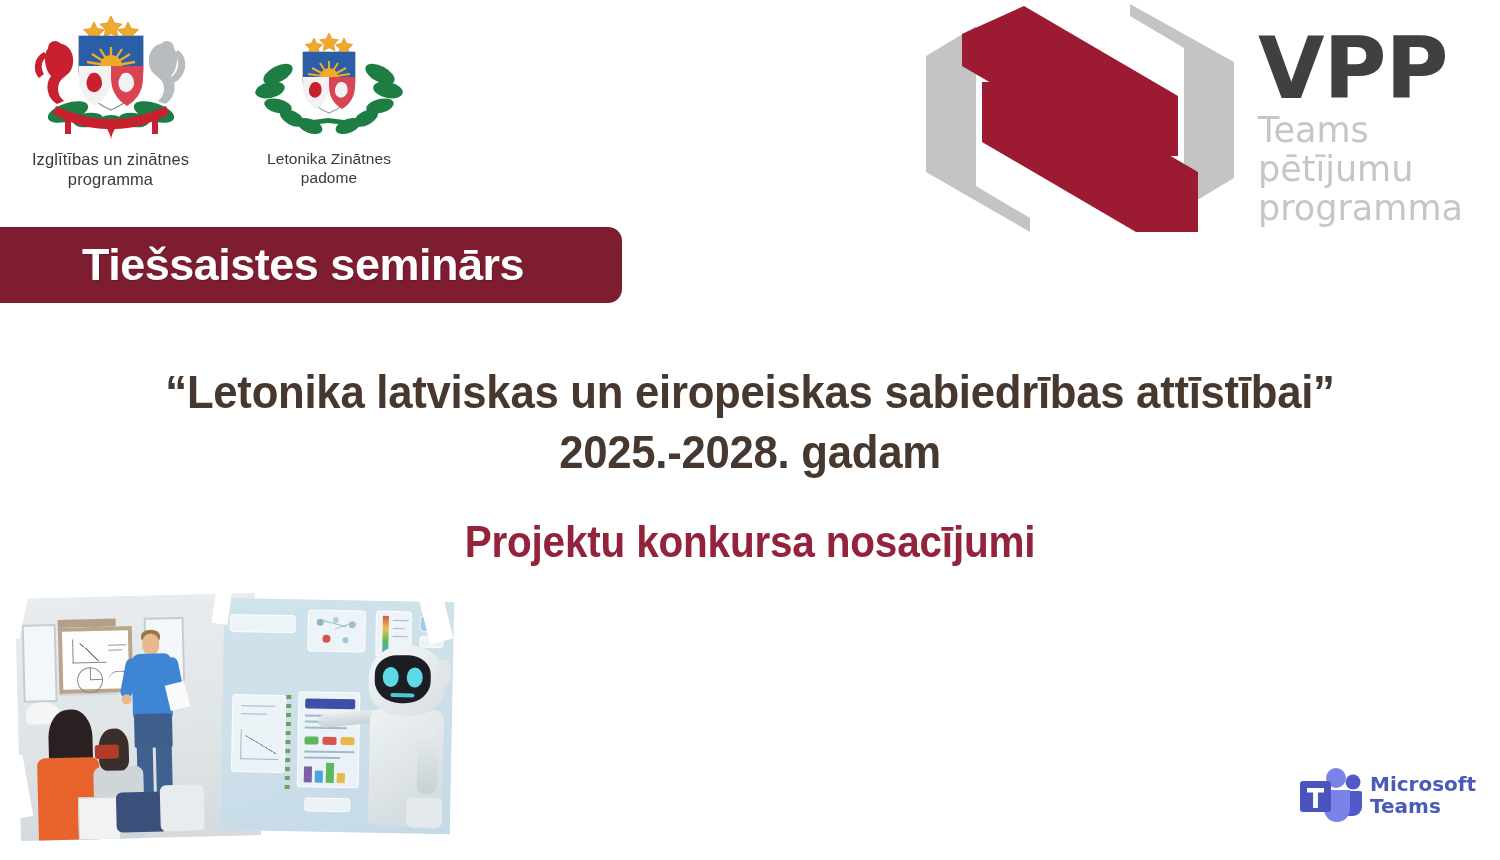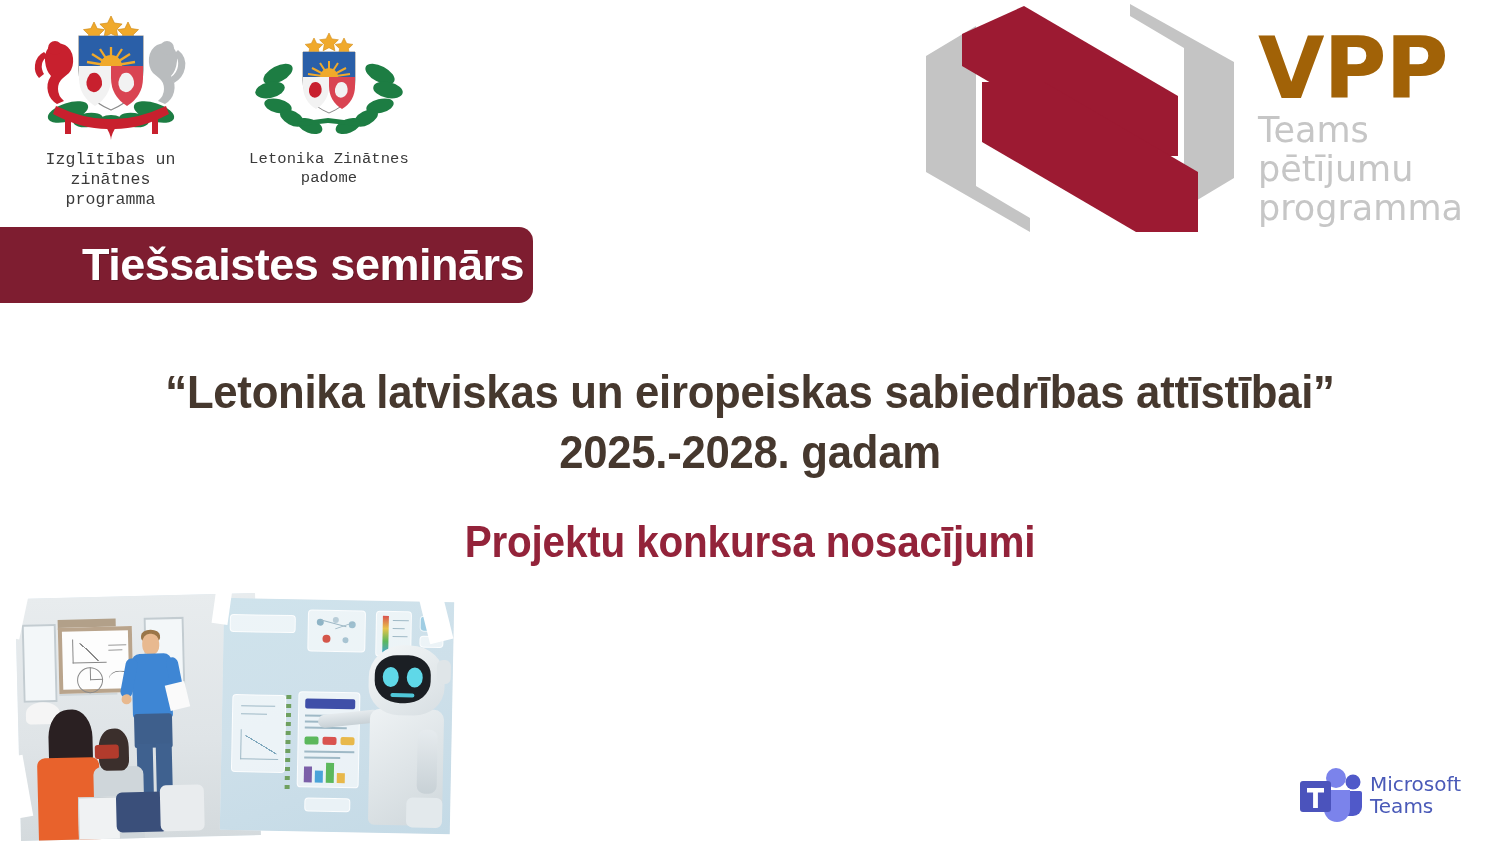--- a/index.html
+++ b/index.html
@@ -19,51 +19,51 @@
   
   .emblem-row{
     position:absolute; left:0; top:0;
     width:440px; height:200px;
   }
   .emblem-block{ position:absolute; text-align:center; }
   .emblem-block.izm{ left:8px;  top:8px;  width:205px; }
   .emblem-block.lzp{ left:240px; top:26px; width:178px; }
   .emblem-caption{
     font-size:16.5px; line-height:1.2; color:#3a3a3a;
-    font-family:Liberation Mono, monospace;
+    font-family:Liberation Sans, sans-serif;
     letter-spacing:.1px;
   }
   .emblem-block.izm .emblem-caption{ margin-top:6px; }
   .emblem-block.lzp .emblem-caption{ margin-top:4px; font-size:15.5px; }
 
   
   .vpp-logo{
     position:absolute; left:910px; top:4px;
     width:580px; height:230px;
   }
   .vpp-mark{ position:absolute; left:0; top:0; }
   .vpp-text{
     position:absolute; left:348px; top:24px;
     line-height:1;
   }
   .vpp-abbr{
     font-family:"DejaVu Sans", sans-serif;
     font-weight:bold; font-size:86px;
-    color:#a16207; letter-spacing:-1px; line-height:.94;
+    color:#404040; letter-spacing:-1px; line-height:.94;
   }
   .vpp-sub{
     font-family:"DejaVu Sans", sans-serif;
     font-size:35px; color:#c6c6c6;
     line-height:1.12; margin-top:2px; font-weight:400;
   }
 
   
   .banner{
     position:absolute; left:0; top:227px;
-    width:533px; height:76px;
+    width:622px; height:76px;
     background:#7e1d30;
     border-radius:0 14px 14px 0;
     display:flex; align-items:center;
   }
   .banner-text{
     color:#ffffff;
     font-family:"Liberation Sans", sans-serif;
     font-weight:bold;
     font-size:45px;
     letter-spacing:-.5px;
@@ -179,21 +179,21 @@
     position:absolute; left:1298px; top:762px;
     width:180px; height:68px;
     display:flex; align-items:center;
   }
   .teams-text{
     margin-left:8px;
     font-family:"DejaVu Sans", sans-serif;
     font-size:20px;
     line-height:1.08;
     color:#4a5ab8;
-    font-weight:400;
+    font-weight:700;
   }
 </style>
 </head>
 <body>
 
 <div class="slide">
 
   <div class="emblem-row">
 
     <div class="emblem-block izm">

